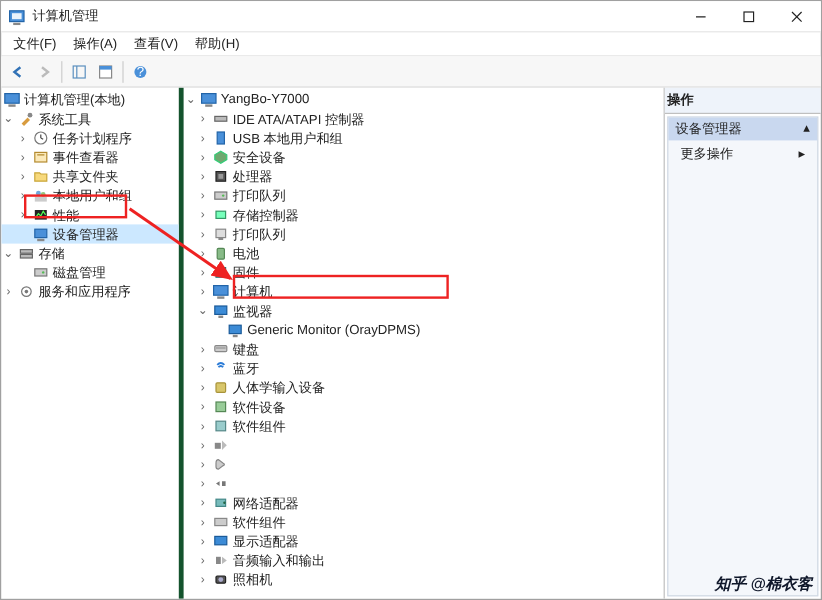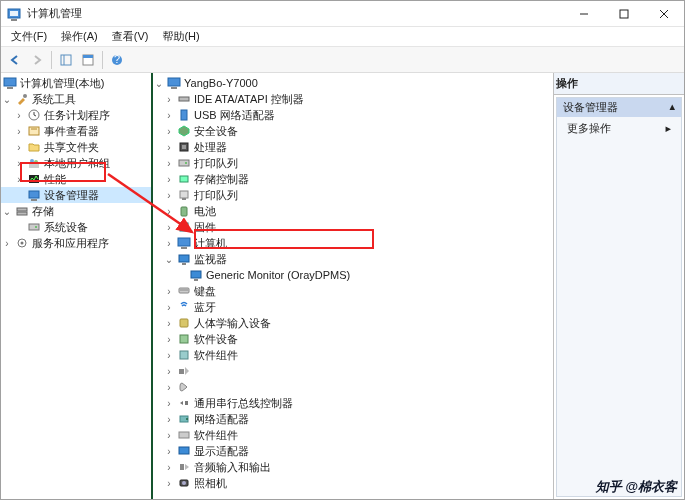--- a/index.html
+++ b/index.html
@@ -9,21 +9,21 @@
 .titlebar .icon { width: 14px; height: 14px; margin-right: 6px; }
 .titlebar .title { flex: 1; font-size: 11px; }
 .win-controls { display: flex; height: 100%; }
 .win-btn { width: 40px; height: 100%; display: flex; align-items: center; justify-content: center; }
 .menubar { height: 20px; display: flex; align-items: center; gap: 2px; padding-left: 4px; border-bottom: 1px solid #e5e5e5; }
 .menu-item { padding: 1px 6px; font-size: 11px; cursor: default; }
 .toolbar { height: 26px; display: flex; align-items: center; gap: 2px; padding-left: 4px; border-bottom: 1px solid #ddd; background: #f7f7f7; }
 .tool-btn { width: 20px; height: 20px; display: flex; align-items: center; justify-content: center; border: 1px solid transparent; }
 .tool-sep { width: 1px; height: 18px; background: #ccc; margin: 0 2px; }
 .body-area { flex: 1; display: flex; overflow: hidden; }
-.left-pane { width: 152px; border-right: 2px solid #14532d; overflow: auto; padding-top: 2px; }
+.left-pane { width: 152px; border-right: 4px solid #14532d; overflow: auto; padding-top: 2px; }
 .mid-pane { flex: 1; border-right: 1px solid #bfbfbf; overflow: auto; padding-top: 2px; }
 .right-pane { width: 130px; display: flex; flex-direction: column; }
 .right-head { background: #eef3fa; font-size: 11px; padding: 3px 2px; border-bottom: 1px solid #bfbfbf; font-weight: 600; }
 .right-body { flex: 1; background: #f4f7fb; border: 1px solid #cfd8e3; margin: 2px; }
 .right-body .hdr { background: #c9d8ef; padding: 2px 6px; font-size: 11px; display: flex; justify-content: space-between; }
 .right-body .row { padding: 4px 10px; font-size: 11px; display: flex; justify-content: space-between; align-items: center; }
 .tree-item { display: flex; align-items: center; height: 16px; white-space: nowrap; padding-right: 4px; }
 .tree-item.selected-strong { background: #cce8ff; }
 .tw { display: inline-block; width: 12px; text-align: center; font-size: 10px; color: #6a6a6a; cursor: pointer; }
 .ind { display: inline-block; }
@@ -207,21 +207,21 @@
         <span class="lbl">存储</span>
       </div>
       <div class="tree-item">
         <span class="ind" style="width:24px"></span>
         <span class="ic">
             <svg width="14" height="14">
               <rect x="2" y="4" width="10" height="6" fill="#ccc" stroke="#777"></rect>
               <circle cx="9" cy="7" r="1" fill="#5b5"></circle>
             </svg>
           </span>
-        <span class="lbl">系统设备</span>
+        <span class="lbl">磁盘管理</span>
       </div>
       <div class="tree-item">
         <span class="tw">›</span>
         <span class="ic">
             <svg width="14" height="14">
               <circle cx="7" cy="7" r="4" fill="none" stroke="#777"></circle>
               <circle cx="7" cy="7" r="1.5" fill="#777"></circle>
             </svg>
           </span>
         <span class="lbl">服务和应用程序</span>
@@ -251,21 +251,21 @@
             <span class="lbl">IDE ATA/ATAPI 控制器</span>
           </div>
           <div class="tree-item">
             <span class="ind" style="width:10px"></span>
             <span class="tw">›</span>
             <span class="ic">
               <svg width="14" height="14">
                 <rect x="4" y="2" width="6" height="10" fill="#4a90d9" stroke="#2264a8"></rect>
               </svg>
             </span>
-            <span class="lbl">USB 网络适配器</span>
+            <span class="lbl">USB 本地用户和组</span>
           </div>
           <div class="tree-item">
             <span class="ind" style="width:10px"></span>
             <span class="tw">›</span>
             <span class="ic">
               <svg width="14" height="14">
                 <path d="M7 2 L12 5 V9 L7 12 L2 9 V5 Z" fill="#6fa86f" stroke="#3c7"></path>
               </svg>
             </span>
             <span class="lbl">安全设备</span>
@@ -436,21 +436,20 @@
             </span>
           </div>
           <div class="tree-item">
             <span class="ind" style="width:10px"></span>
             <span class="tw">›</span>
             <span class="ic">
               <svg width="14" height="14">
                 <path d="M3 7 L6 5 V9 Z M8 5 H11 V9 H8 Z" fill="#777"></path>
               </svg>
             </span>
-            <span class="lbl">通用串行总线控制器</span>
           </div>
           <div class="tree-item">
             <span class="ind" style="width:10px"></span>
             <span class="tw">›</span>
             <span class="ic">
               <svg width="14" height="14">
                 <rect x="3" y="4" width="8" height="6" fill="#7bb" stroke="#488"></rect>
                 <circle cx="10" cy="7" r="1" fill="#264"></circle>
               </svg>
             </span>

